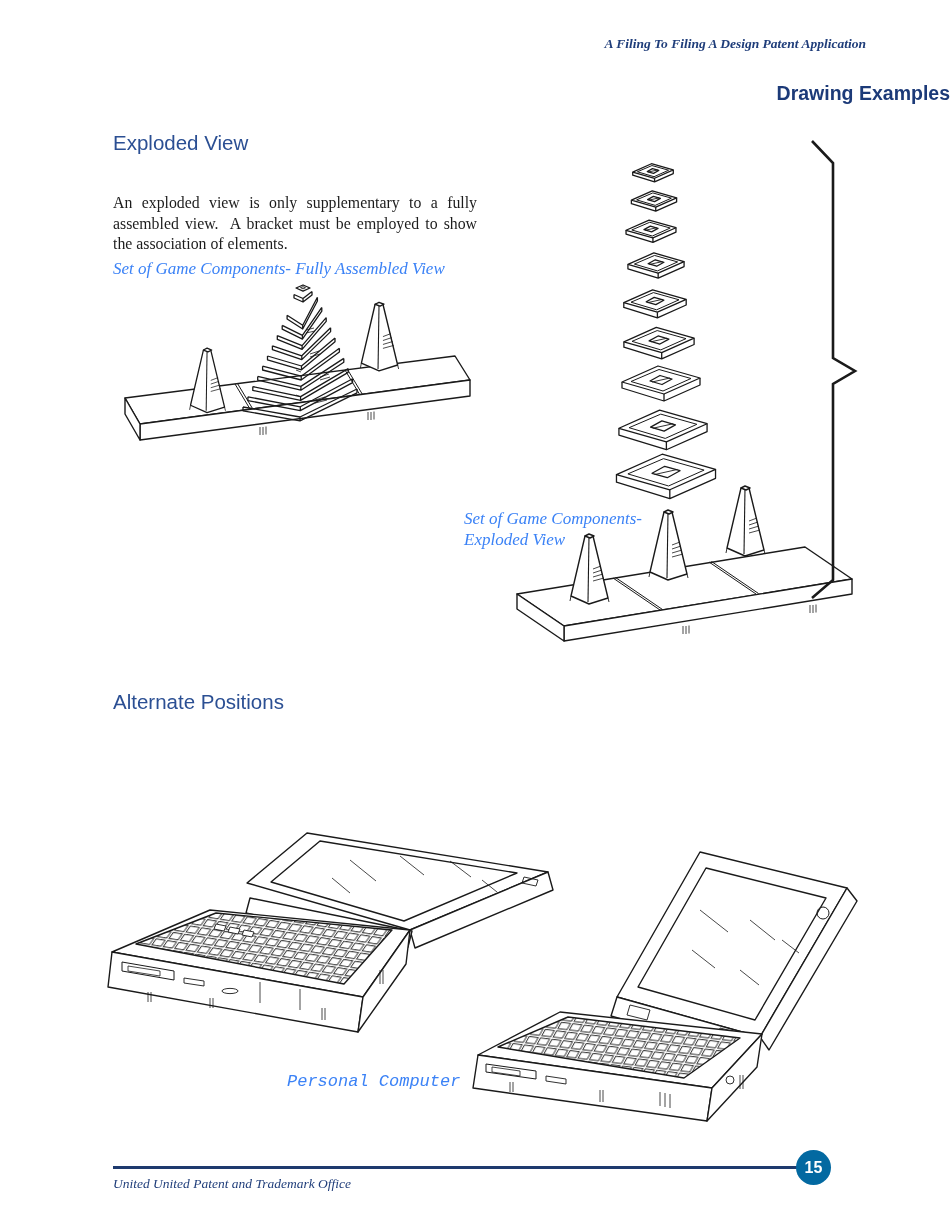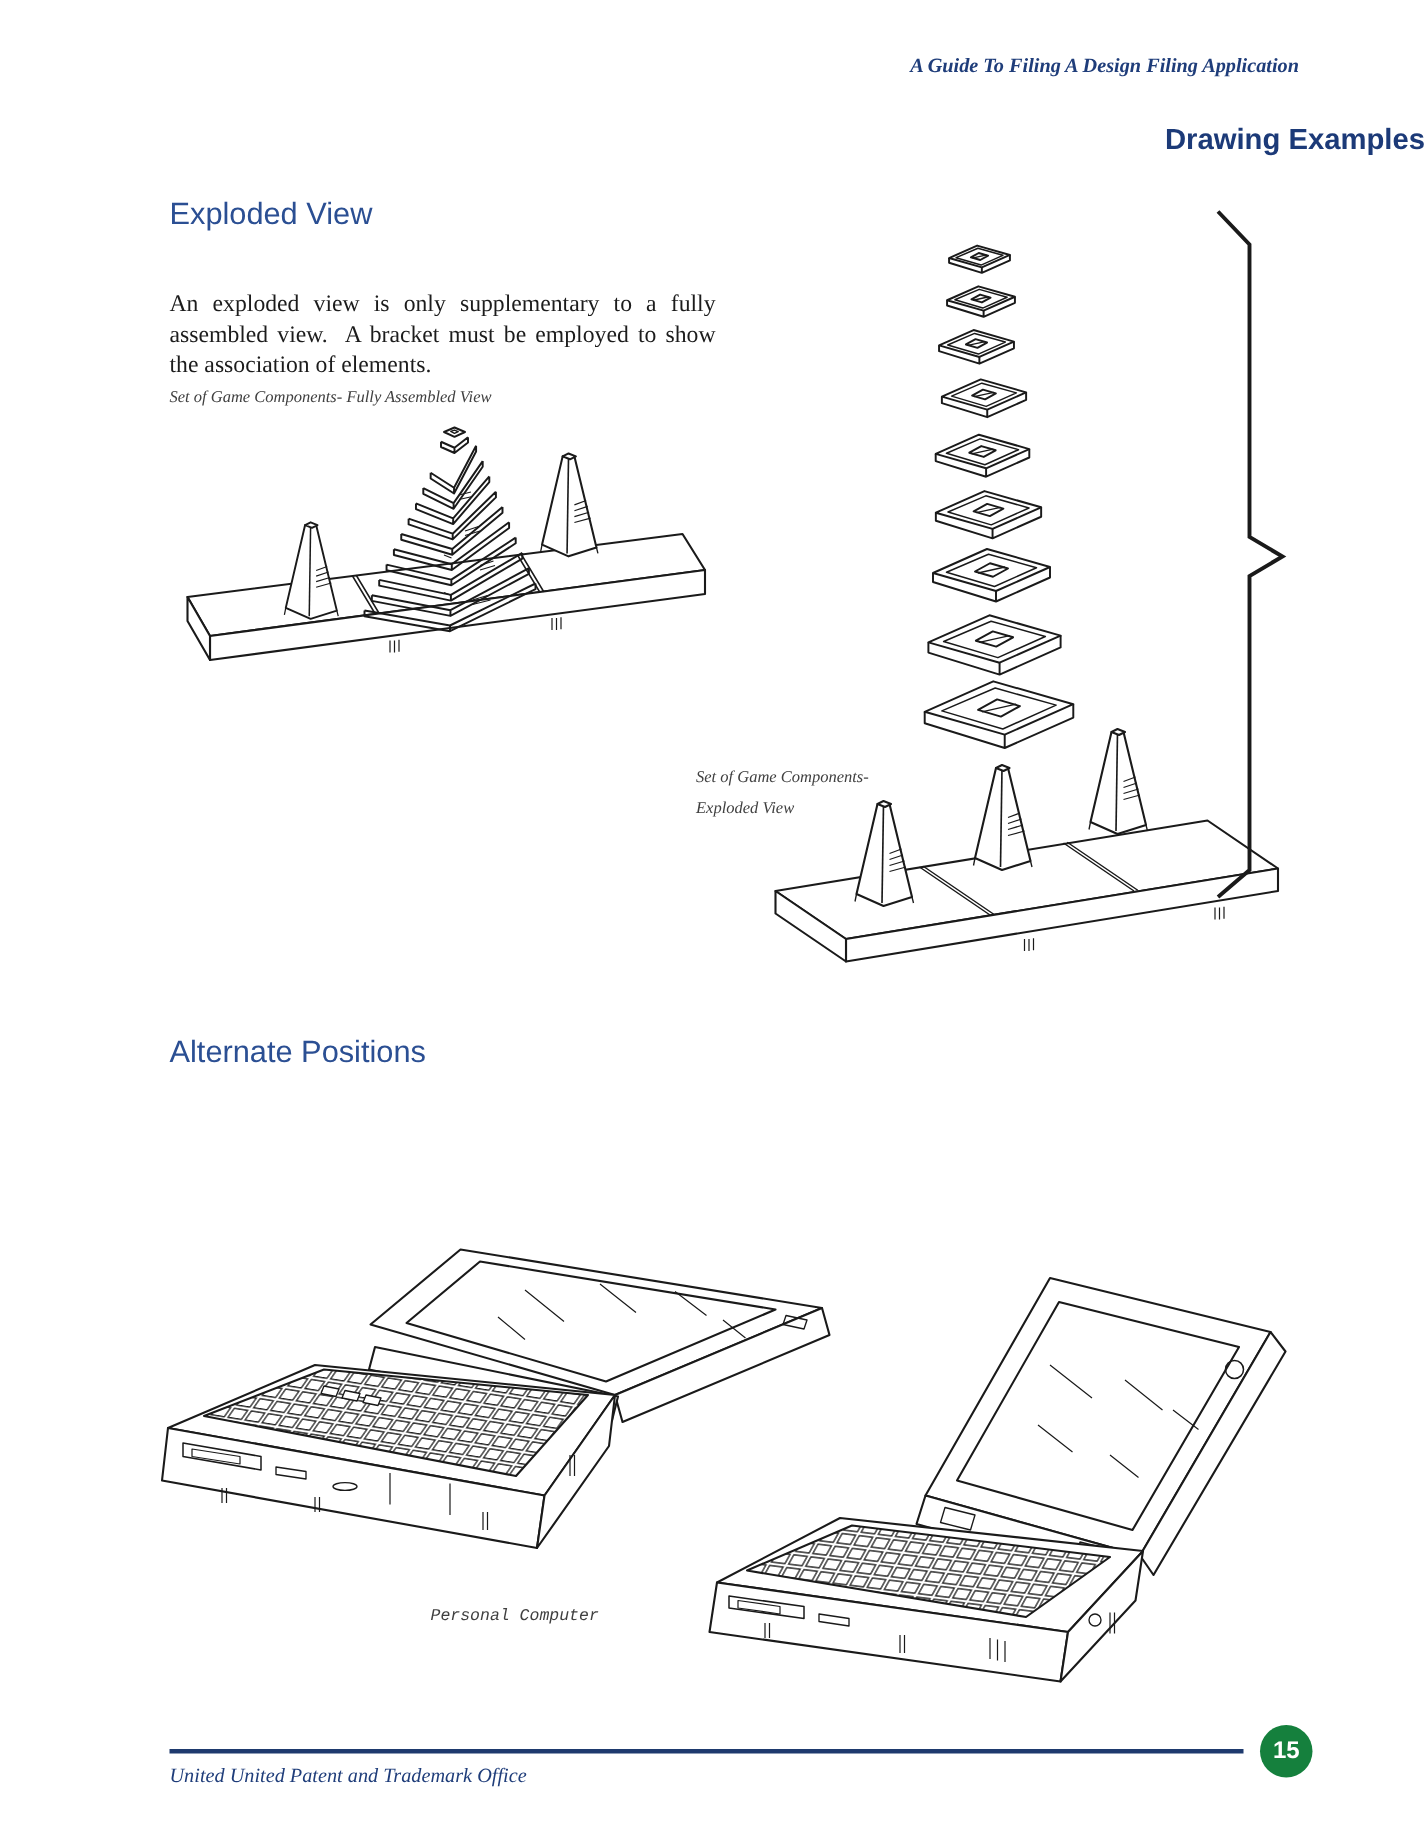--- a/index.html
+++ b/index.html
@@ -8,37 +8,37 @@
   .abs{position:absolute;}
   .header-text{top:36px;right:84px;font-style:italic;font-size:13.5px;color:#1f3d7a;font-weight:600;}
   .doc-title{top:82px;left:0;right:0;text-align:right;font-family:"Liberation Sans",sans-serif;
              font-weight:700;font-size:19.5px;color:#1c3a78;}
   .sec-heading{font-family:"Liberation Sans",sans-serif;font-size:20.5px;color:#2b4f93;left:113px;}
   .h-exploded{top:131px;}
   .h-alternate{top:690px;}
   .body-text{left:113px;font-size:15.8px;line-height:1.31;text-align:justify;margin-top:16px;}
   .p1{top:177px;width:364px;}
   .p2{top:736px;width:382px;text-align:left;}
-  .caption{font-style:italic;font-size:11px;color:#404040;}
+  .caption{font-style:italic;font-size:17px;color:#3b82f6;}
   .cap1{top:259px;left:113px;}
   .cap2{top:508px;left:464px;line-height:21px;}
   .cap3{top:1072px;left:287px;font-family:Liberation Mono, monospace;}
   .footer-line{top:1166px;left:113px;width:716px;height:3px;background:#1e3a6e;}
-  .page-badge{top:1150px;left:840px;width:35px;height:35px;border-radius:50%;background:#15803d;
+  .page-badge{top:1150px;left:796px;width:35px;height:35px;border-radius:50%;background:#0369a1;
               color:#fff;font-family:"Liberation Sans",sans-serif;font-weight:700;font-size:16px;
               display:flex;align-items:center;justify-content:center;}
   .footer-text{top:1176px;left:113px;font-style:italic;font-size:13.5px;color:#1f3d7a;}
   svg{position:absolute;overflow:visible;}
 </style>
 </head>
 <body>
 
 <div class="page">
 
-  <div class="abs header-text">A Guide To Filing A Design Filing Application</div>
+  <div class="abs header-text">A Filing To Filing A Design Patent Application</div>
   <div class="abs doc-title">Drawing Examples</div>
 
   <div class="abs sec-heading h-exploded">Exploded View</div>
   <div class="abs body-text p1">An exploded view is only supplementary to a fully assembled view.&nbsp; A bracket must be employed to show the association of elements.</div>
   <div class="abs caption cap1">Set of Game Components- Fully Assembled View</div>
 
   <svg class="abs" style="left:110px;top:280px;" width="380" height="190" viewBox="0 0 380 190">
     <defs>
       <g id="cone" stroke="#1a1a1a" stroke-width="1.4" fill="#fff" stroke-linejoin="round">
         <path d="M-19,-3 L-5,-63 L3,-63 L18,-1 L-1,5 Z"></path>

